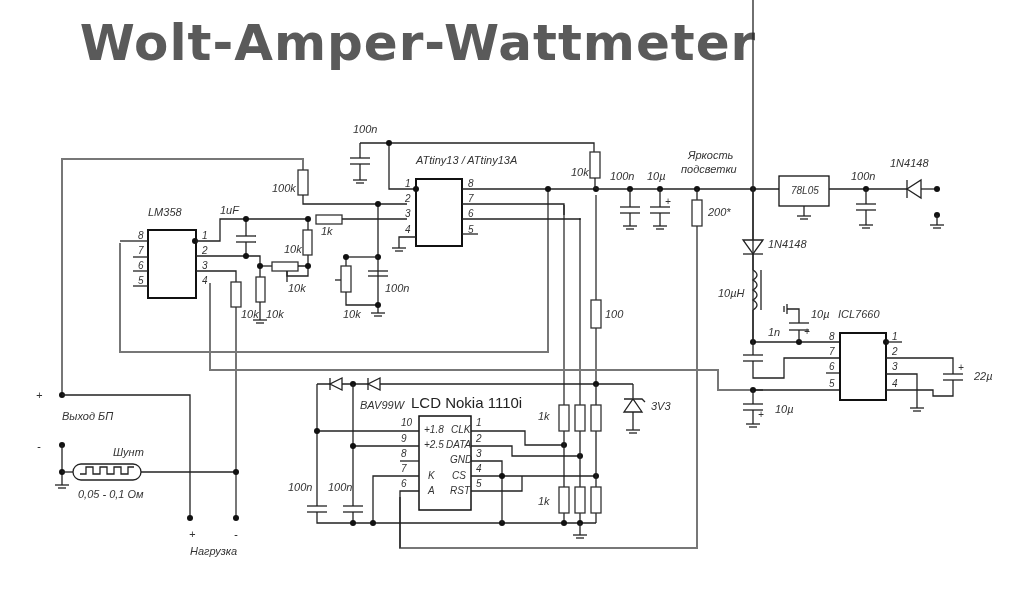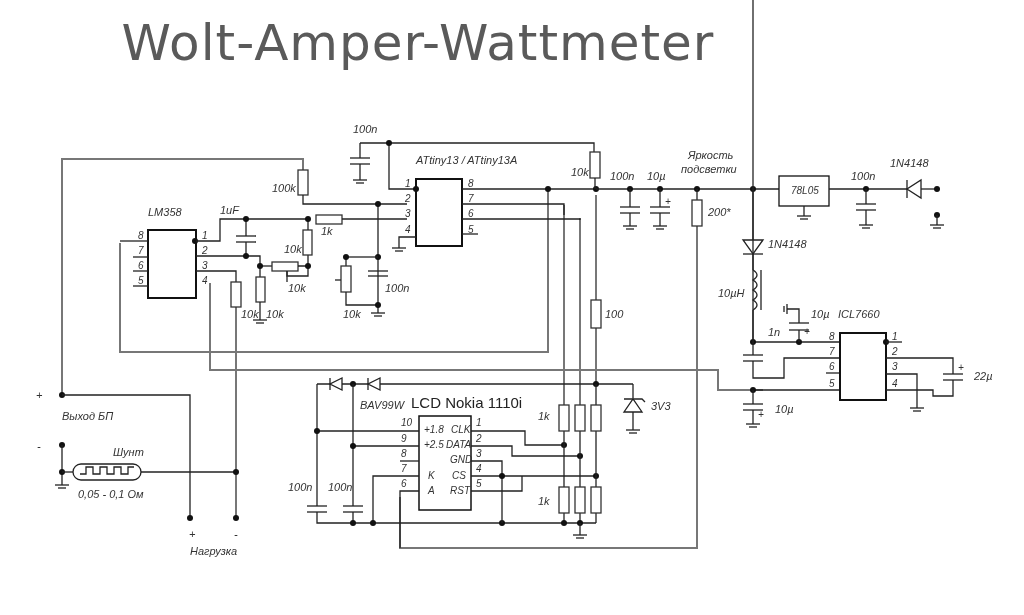--- a/index.html
+++ b/index.html
@@ -1,17 +1,17 @@
 <!DOCTYPE html>
 <html><head>
 <meta charset="utf-8">
 <style>
   html,body{margin:0;padding:0;background:#ffffff;}
   body{width:1024px;height:615px;overflow:hidden;position:relative;font-family:"Liberation Sans",sans-serif;}
-  #title{position:absolute;left:0;top:14px;width:836px;text-align:center;font-family:"DejaVu Sans",sans-serif;font-weight:normal;font-size:50px;color:#5a5a5a;letter-spacing:1px;}
+  #title{position:absolute;left:0;top:14px;width:836px;text-align:center;font-family:"DejaVu Sans",sans-serif;font-weight:bold;font-size:50px;color:#5a5a5a;letter-spacing:1px;}
   svg{position:absolute;left:0;top:0;}
   .w{stroke:#222;stroke-width:1.3;fill:none;}
   .wg{stroke:#777;stroke-width:2;fill:none;}
   .box{stroke:#111;stroke-width:2;fill:#fff;}
   .res{stroke:#333;stroke-width:1.3;fill:#fff;}
   .dot{fill:#111;}
   .lbl{font-family:"Liberation Sans",sans-serif;font-style:italic;font-size:11px;fill:#333;}
   .pin{font-family:"Liberation Sans",sans-serif;font-style:italic;font-size:10px;fill:#333;}
   .big{font-family:"Liberation Sans",sans-serif;font-size:15px;fill:#222;}
 </style>

